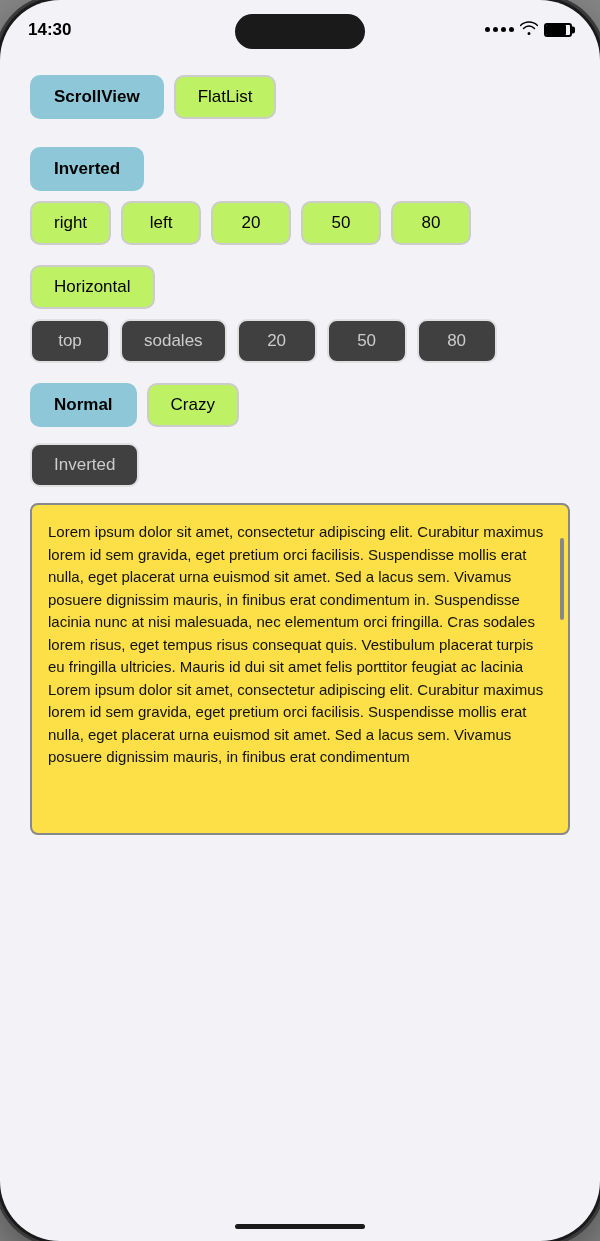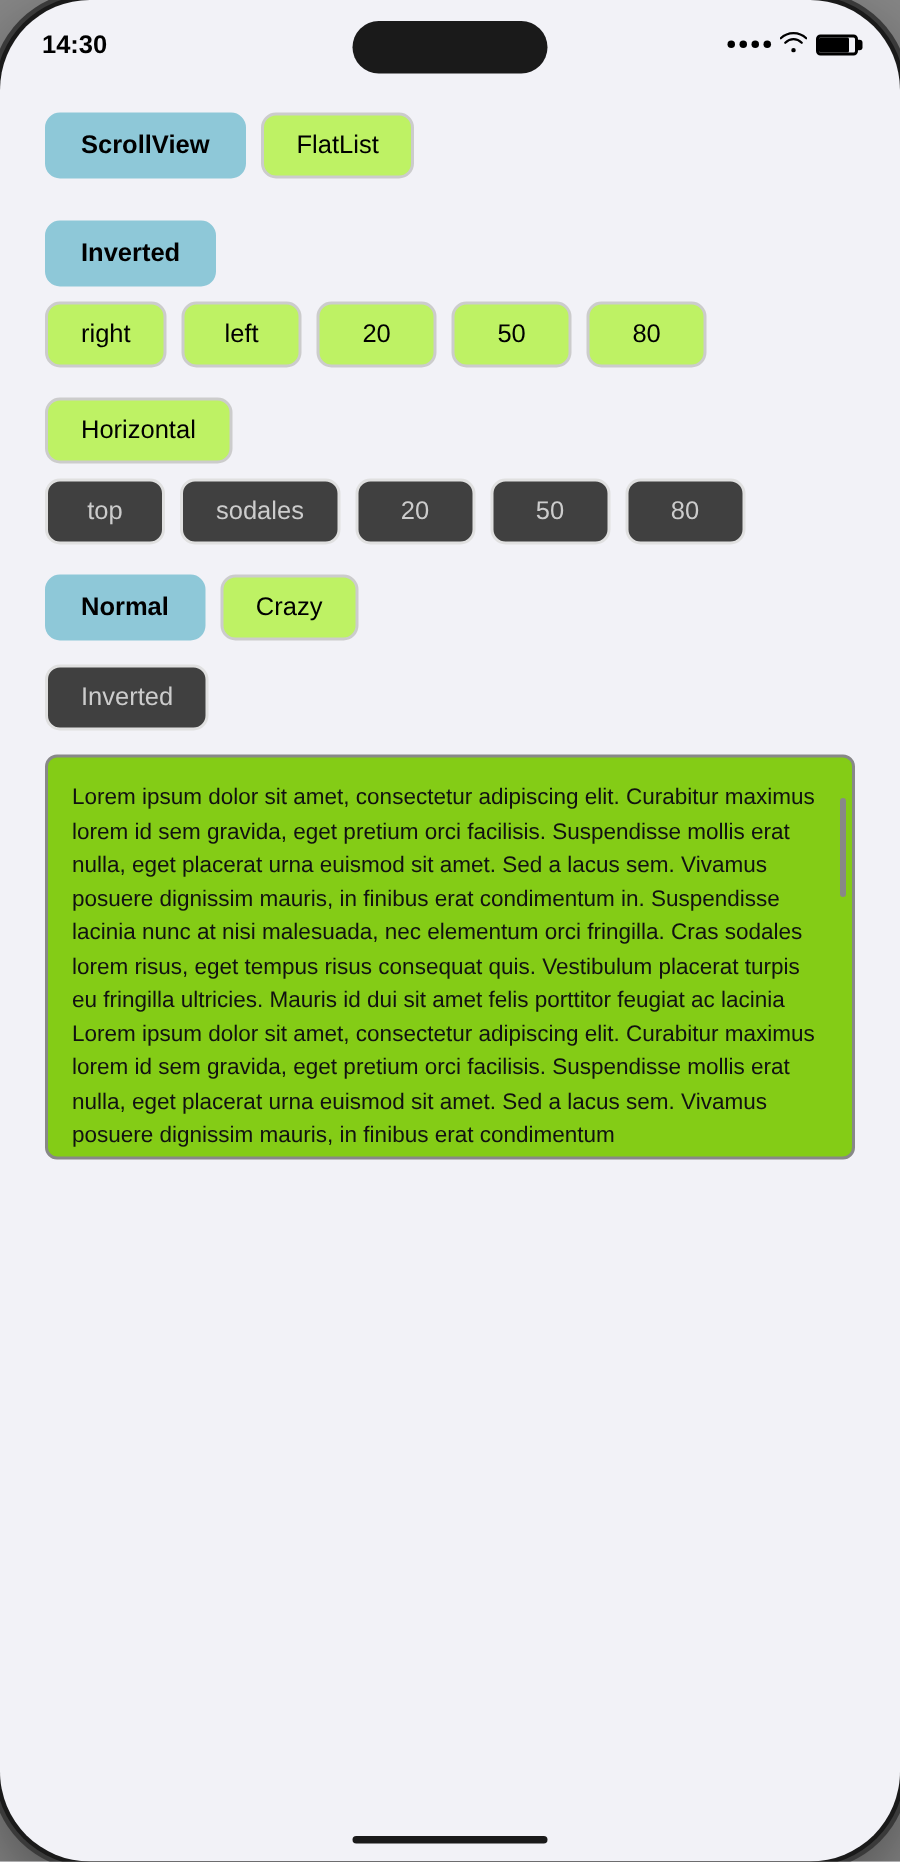--- a/index.html
+++ b/index.html
@@ -148,22 +148,22 @@
       cursor: default;
     }
     .section-group {
       margin-bottom: 20px;
     }
     
     .text-box {
       border: 2px solid #888;
       border-radius: 8px;
       padding: 16px;
-      background: #84cc16;
-      height: 270px;
+      background: #fde047;
+      height: 332px;
       overflow: hidden;
       position: relative;
       margin-top: 10px;
     }
     .text-box p {
       font-size: 15px;
       line-height: 1.5;
       color: #111;
     }
     

